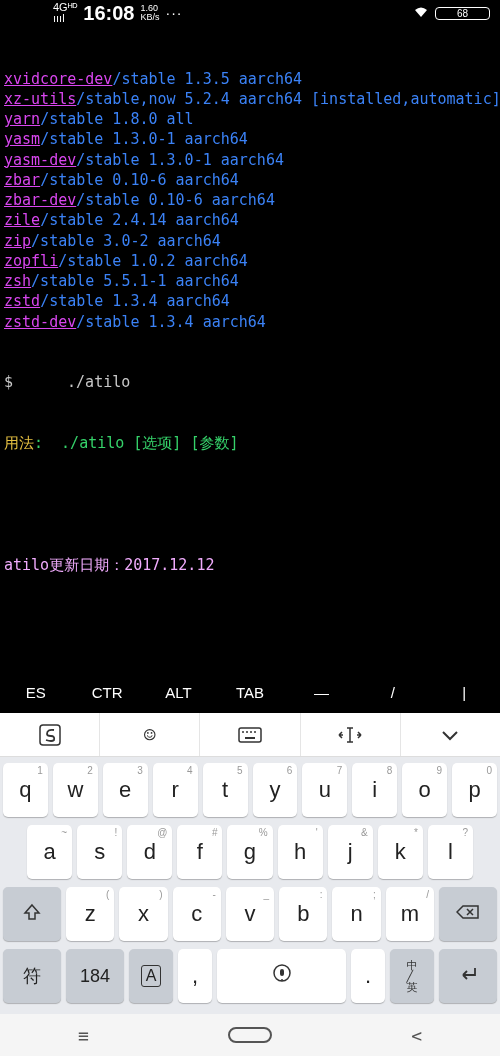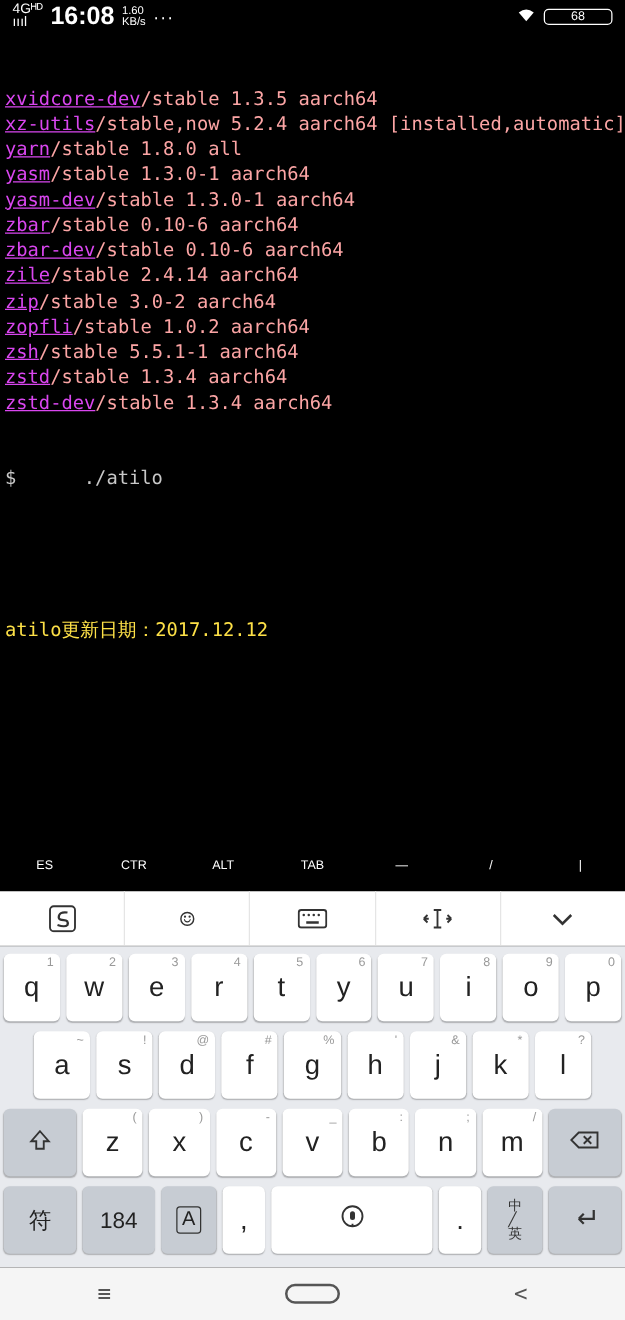--- a/index.html
+++ b/index.html
@@ -15,20 +15,21 @@
   }
   .status-bar {
     height: 26px;
     display: flex;
     justify-content: space-between;
     align-items: center;
     padding: 0 10px;
     color: #fff;
     font-family: sans-serif;
     font-size: 13px;
+    margin-left: 43px;
   }
   .status-left, .status-right { display: flex; align-items: center; gap: 6px; }
   .status-left .sig { font-size: 11px; line-height: 1; }
   .status-left .time { font-size: 20px; font-weight: bold; }
   .status-left .speed { font-size: 9px; line-height: 1; }
   .status-left .dots { font-size: 14px; letter-spacing: 1px; }
   .battery {
     border: 1px solid #fff; border-radius: 4px;
     padding: 0 21px; font-size: 10px; position: relative;
   }
@@ -36,35 +37,35 @@
     flex: 1;
     padding: 2px 4px;
     line-height: 1.35;
     color: #c8c8c8;
     white-space: pre;
     font-family: "Menlo","Consolas",monospace;
     font-size: 15px;
     overflow: hidden;
   }
   .terminal .pkg { color: #d946ef; text-decoration: underline; }
-  .terminal .ver { color: #fca5a5; }
+  .terminal .ver { color: #3b82f6; }
   .terminal .cmd { color: #c8c8c8; margin-left: 45px; }
   .terminal .prompt { color: #c8c8c8; }
   .terminal .usage-label { color: #e5c042; }
   .terminal .usage-val { color: #35d26a; }
-  .terminal .info { color: #fde047; }
+  .terminal .info { color: #f0abfc; }
   .term-keys {
     background: #000;
     display: flex;
     justify-content: space-around;
     align-items: center;
     height: 42px;
     color: #fff;
     font-family: sans-serif;
-    font-size: 10px;
+    font-size: 15px;
   }
   .term-keys > div { flex: 1; text-align: center; }
   .ime-bar {
     background: #fff;
     height: 44px;
     display: flex;
     align-items: center;
     border-bottom: 1px solid #ddd;
   }
   .ime-bar > div {
@@ -131,20 +132,21 @@
           <path d="M8 11 L2 4 Q8 -1 14 4 Z" fill="#fff"></path>
         </svg>
     </span>
     <span class="battery"><span>68</span></span>
   </div>
 </div>
 
 <div class="terminal">
   <div id="pkg-list"><div><span class="pkg">xvidcore-dev</span><span class="ver">/stable 1.3.5 aarch64</span></div><div><span class="pkg">xz-utils</span><span class="ver">/stable,now 5.2.4 aarch64 [installed,automatic]</span></div><div><span class="pkg">yarn</span><span class="ver">/stable 1.8.0 all</span></div><div><span class="pkg">yasm</span><span class="ver">/stable 1.3.0-1 aarch64</span></div><div><span class="pkg">yasm-dev</span><span class="ver">/stable 1.3.0-1 aarch64</span></div><div><span class="pkg">zbar</span><span class="ver">/stable 0.10-6 aarch64</span></div><div><span class="pkg">zbar-dev</span><span class="ver">/stable 0.10-6 aarch64</span></div><div><span class="pkg">zile</span><span class="ver">/stable 2.4.14 aarch64</span></div><div><span class="pkg">zip</span><span class="ver">/stable 3.0-2 aarch64</span></div><div><span class="pkg">zopfli</span><span class="ver">/stable 1.0.2 aarch64</span></div><div><span class="pkg">zsh</span><span class="ver">/stable 5.5.1-1 aarch64</span></div><div><span class="pkg">zstd</span><span class="ver">/stable 1.3.4 aarch64</span></div><div><span class="pkg">zstd-dev</span><span class="ver">/stable 1.3.4 aarch64</span></div></div>
   <div><span class="prompt">$ </span><span class="cmd">./atilo</span></div>
+  <div><span class="usage-label">用法</span><span class="usage-val">:  ./atilo [选项] [参数]</span></div>
   <div>&nbsp;</div>
   <div class="info">atilo更新日期：2017.12.12</div>
   <div>&nbsp;</div>
   
   
   
 </div>
 
 <div class="term-keys">
   <div>ES</div>

